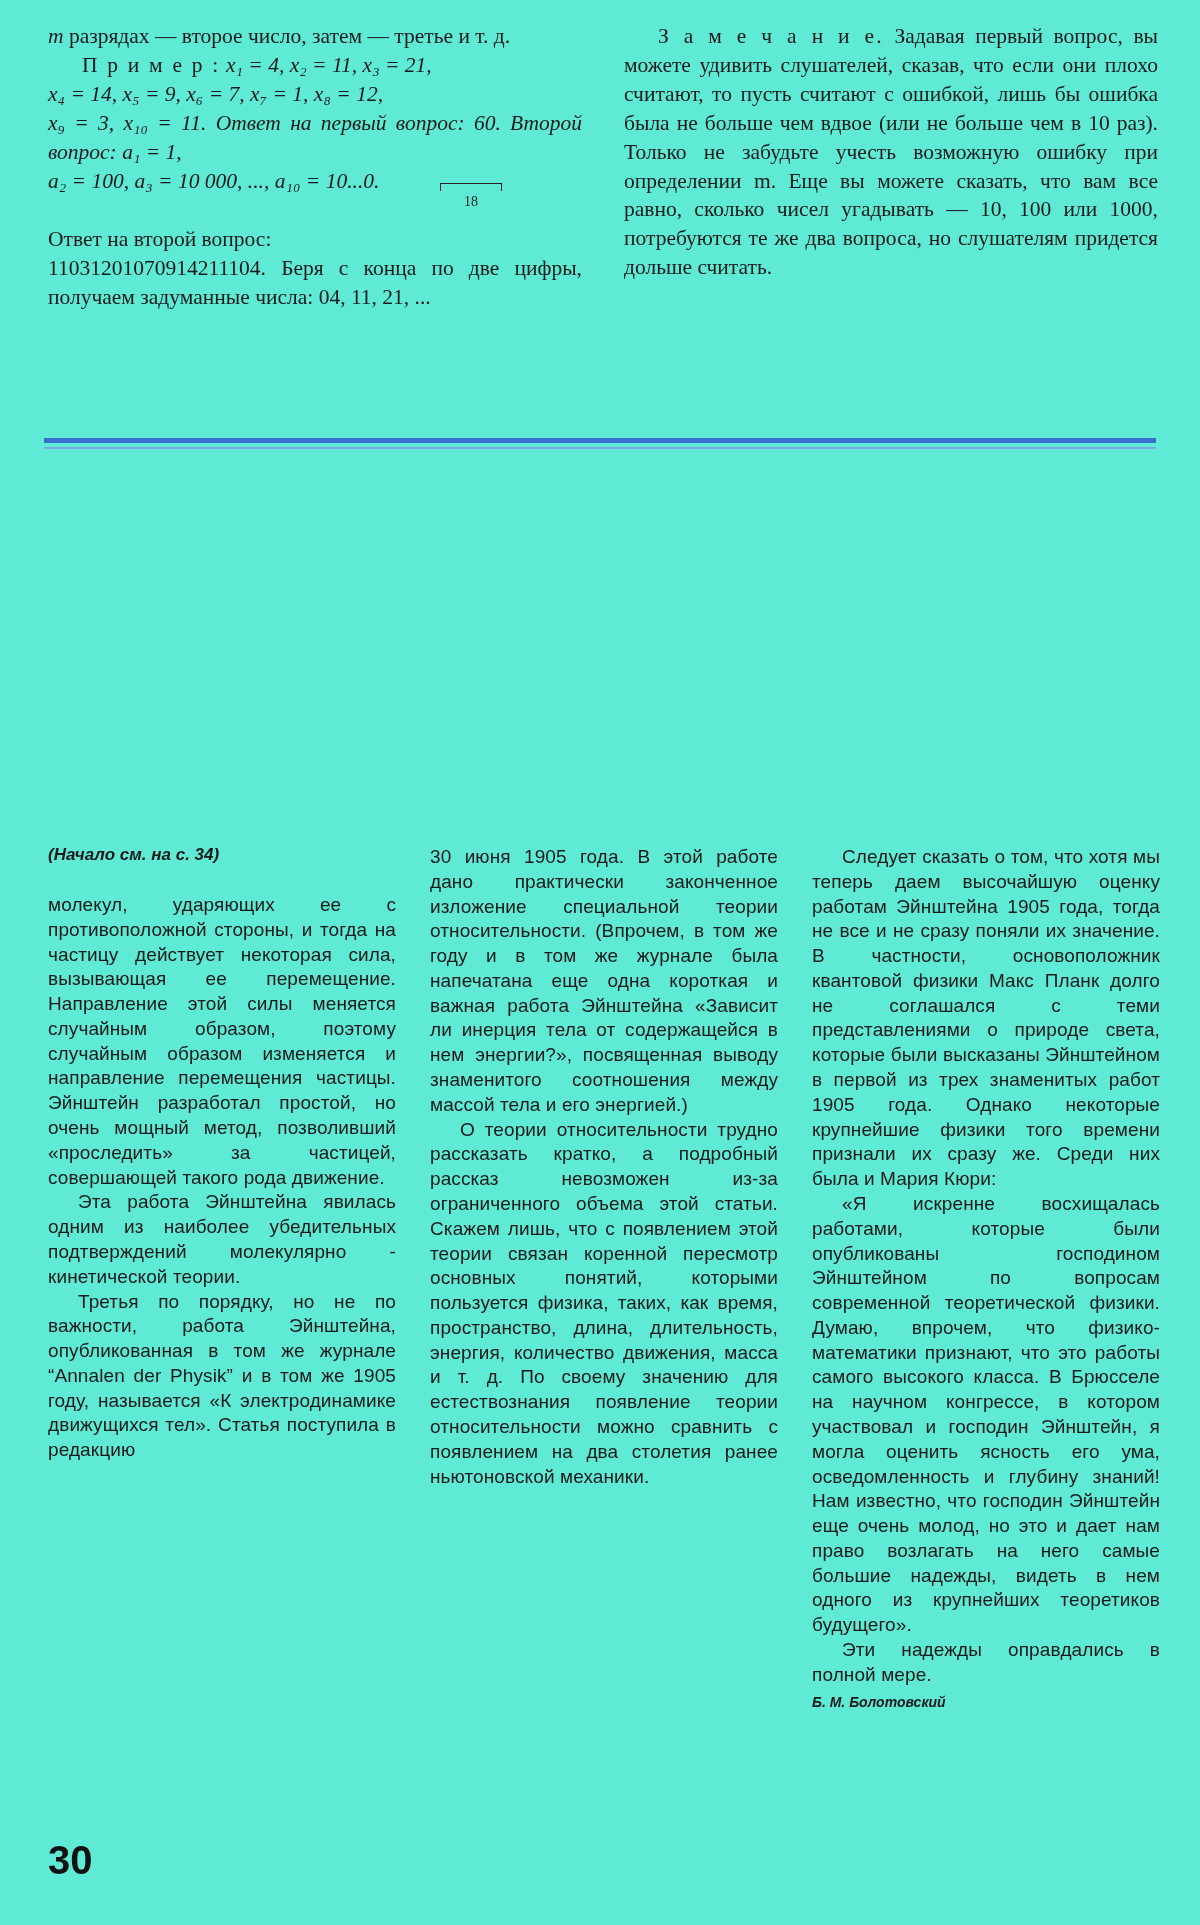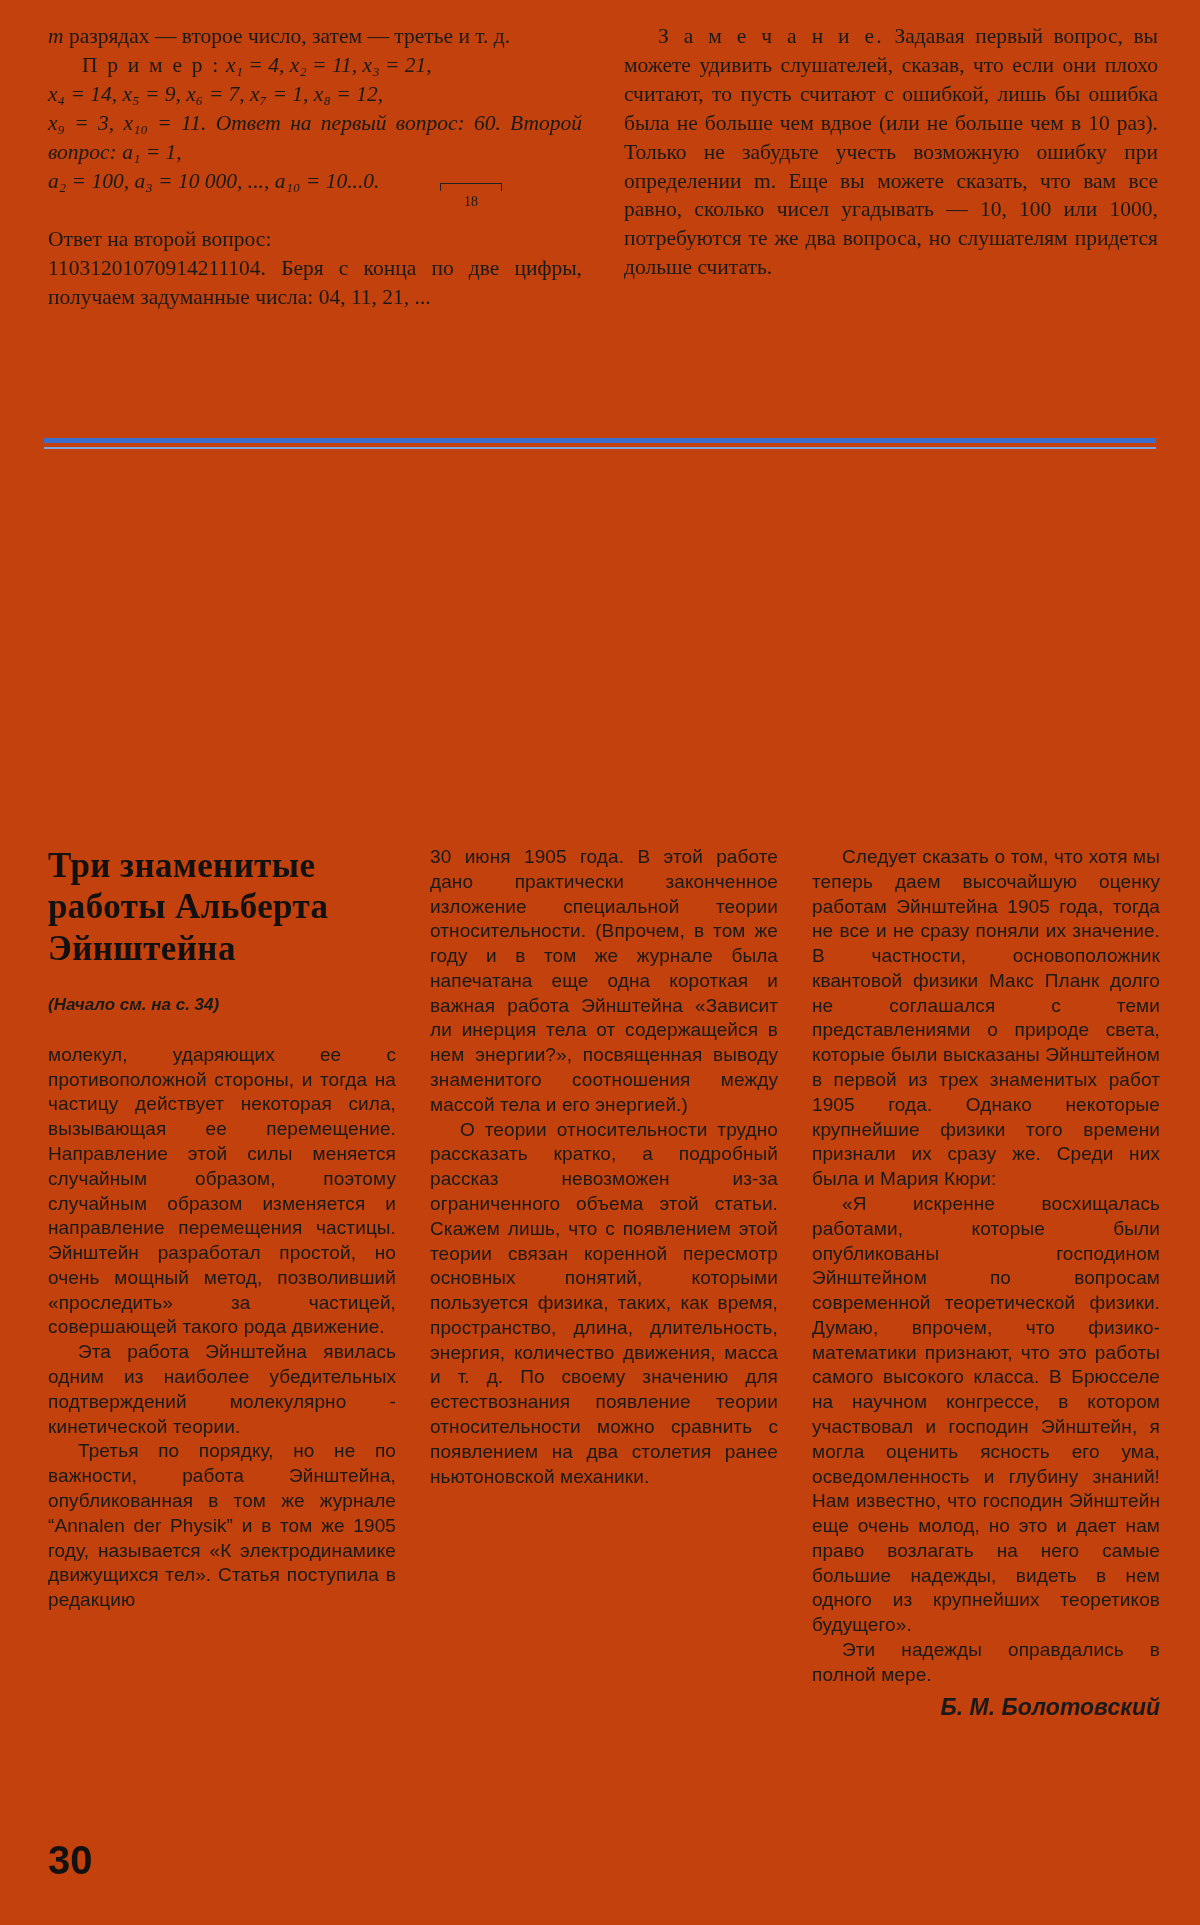--- a/index.html
+++ b/index.html
@@ -13,21 +13,21 @@
     position: relative;
     font-family: "Liberation Serif", serif;
     color: #1a1a1a;
     overflow: hidden;
   }
   .page {
     position: absolute;
     left: 0; top: 0;
     width: 1200px;
     height: 1925px;
-    background: #c2410c;
+    background: #5eead4;
   }
 
   
   .top-section {
     position: absolute;
     left: 48px;
     top: 22px;
     width: 1110px;
     display: flex;
     gap: 42px;
@@ -128,22 +128,21 @@
     font-weight: bold;
     font-size: 17px;
     margin: 0 0 28px 0;
   }
   .col1-body { margin-top: 0; }
 
   .signature {
     font-family: "Liberation Sans", sans-serif;
     font-style: italic;
     font-weight: bold;
-    font-size: 23px;
-    text-align: right;
+    font-size: 14px;
     margin-top: 6px;
   }
 
   .page-number {
     position: absolute;
     left: 48px;
     top: 1838px;
     font-family: "Liberation Sans", sans-serif;
     font-weight: bold;
     font-size: 40px;
@@ -193,21 +192,20 @@
     </div>
 
   </div>
 
   <div class="rule-thick"></div>
   <div class="rule-thin"></div>
 
   <div class="article">
 
     <div class="col">
-      <h1 class="headline">Три знаменитые работы Альберта Эйнштейна</h1>
       <div class="subnote">(Начало см. на с. 34)</div>
       <p class="col1-body">молекул, ударяющих ее с противоположной стороны, и тогда на частицу действует некоторая сила, вызывающая ее перемещение. Направление этой силы меняется случайным образом, поэтому случайным образом изменяется и направление перемещения частицы. Эйнштейн разработал простой, но очень мощный метод, позволивший «проследить» за частицей, совершающей такого рода движение.</p>
       <p class="ind">Эта работа Эйнштейна явилась одним из наиболее убедительных подтверждений молекулярно - кинетической теории.</p>
       <p class="ind">Третья по порядку, но не по важности, работа Эйнштейна, опубликованная в том же журнале “Annalen der Physik” и в том же 1905 году, называется «К электродинамике движущихся тел». Статья поступила в редакцию</p>
     </div>
 
     <div class="col">
       <p>30 июня 1905 года. В этой работе дано практически законченное изложение специальной теории относительности. (Впрочем, в том же году и в том же журнале была напечатана еще одна короткая и важная работа Эйнштейна «Зависит ли инерция тела от содержащейся в нем энергии?», посвященная выводу знаменитого соотношения между массой тела и его энергией.)</p>
       <p class="ind">О теории относительности трудно рассказать кратко, а подробный рассказ невозможен из-за ограниченного объема этой статьи. Скажем лишь, что с появлением этой теории связан коренной пересмотр основных понятий, которыми пользуется физика, таких, как время, пространство, длина, длительность, энергия, количество движения, масса и т. д. По своему значению для естествознания появление теории относительности можно сравнить с появлением на два столетия ранее ньютоновской механики.</p>
     </div>

